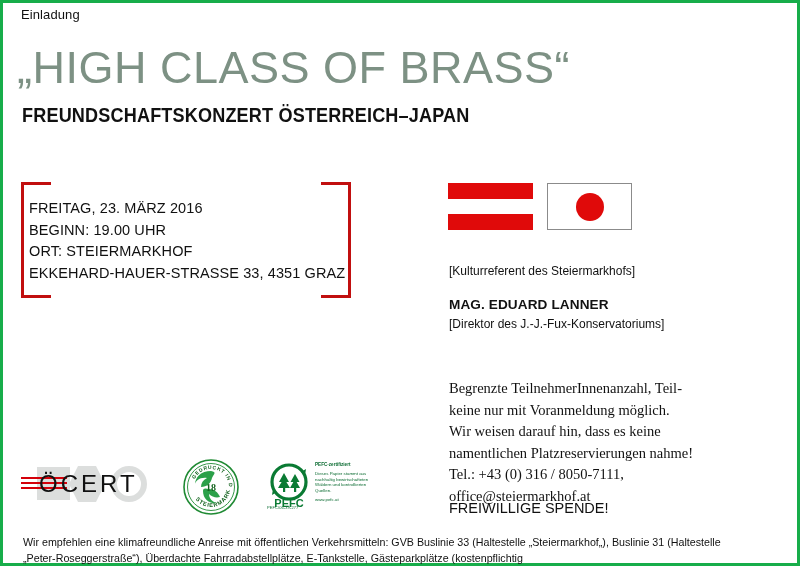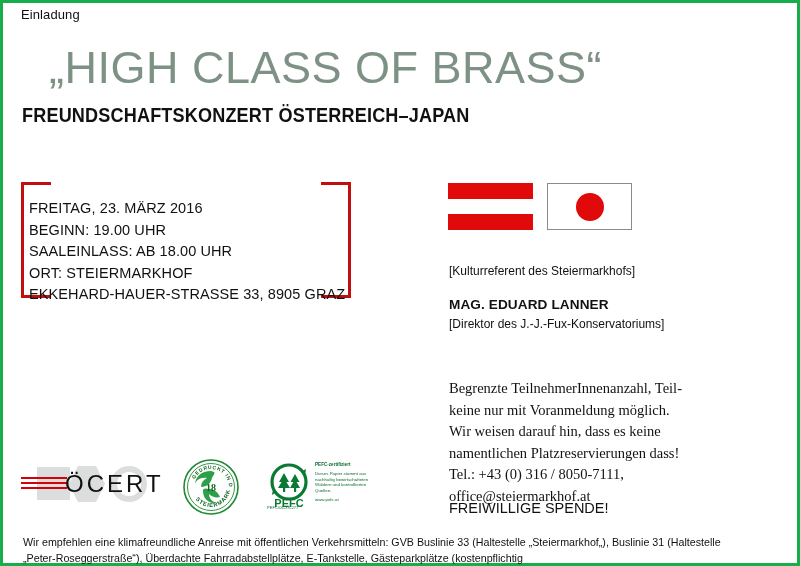--- a/index.html
+++ b/index.html
@@ -19,21 +19,20 @@
   .eyebrow{
     position:absolute;left:18px;top:4px;
     font-size:13px;letter-spacing:.1px;color:#111;
   }
   
   .title{
     position:absolute;left:14px;top:42px;
     font-size:45px;font-weight:400;letter-spacing:0.5px;
     color:#7d9184;white-space:nowrap;
     line-height:1;
-    margin-left:32px;
   }
   .subtitle{
     position:absolute;left:19px;top:100px;
     font-size:21px;font-weight:bold;color:#111;
     transform:scaleX(.86);transform-origin:left center;
     white-space:nowrap;letter-spacing:.2px;
   }
   
   .bracket{
     position:absolute;left:18px;top:179px;width:330px;height:116px;
@@ -90,21 +89,20 @@
     position:absolute;left:90px;top:3px;width:36px;height:36px;border-radius:50%;
     border:6px solid #dcdedd;box-sizing:border-box;
   }
   .ocert .line{position:absolute;left:0;width:46px;height:2px;background:#d4000a;}
   .ocert .l1{top:14px;}
   .ocert .l2{top:19px;}
   .ocert .l3{top:24px;}
   .ocert .txt{
     position:absolute;left:18px;top:5px;font-size:24px;letter-spacing:3px;color:#111;
     line-height:32px;
-    margin-left:26px;
   }
   
   .seal{position:absolute;left:160px;top:2px;width:60px;height:60px;}
   .seal svg{display:block;}
   
   .pefc{position:absolute;left:246px;top:6px;width:104px;height:52px;}
   .pefc .mark{position:absolute;left:0;top:2px;width:44px;height:48px;}
   .pefc .ptxt{
     position:absolute;left:48px;top:0px;width:60px;
     color:#0a6b31;
@@ -138,44 +136,43 @@
     <span class="b-rv"></span>
     <span class="b-tl"></span>
     <span class="b-tr"></span>
     <span class="b-bl"></span>
     <span class="b-br"></span>
   </div>
 
   <div class="bracket-text">
     <div>FREITAG, 23. MÄRZ 2016</div>
     <div>BEGINN: 19.00 UHR</div>
-    <div>SAALEINLASS: AB 18.00 UHR</div>
     <div>ORT: STEIERMARKHOF</div>
-    <div>EKKEHARD-HAUER-STRASSE 33, 8905 GRAZ</div>
+    <div>EKKEHARD-HAUER-STRASSE 33, 4351 GRAZ</div>
   </div>
 
   <div class="flags">
     <div class="flag-at"></div>
     <div class="flag-jp">
       <div class="jp-disc"></div>
     </div>
   </div>
 
   <div class="contacts">
     <div class="c-role">[Kulturreferent des Steiermarkhofs]</div>
     <div class="c-gap"></div>
     <div class="c-name">MAG. EDUARD LANNER</div>
     <div class="c-role">[Direktor des J.-J.-Fux-Konservatoriums]</div>
   </div>
 
   <div class="info">
     <div>Begrenzte TeilnehmerInnenanzahl, Teil-</div>
     <div>keine nur mit Voranmeldung möglich.</div>
     <div>Wir weisen darauf hin, dass es keine</div>
-    <div>namentlichen Platzreservierungen dass!</div>
+    <div>namentlichen Platzreservierungen nahme!</div>
     <div>Tel.: +43 (0) 316 / 8050-7111,</div>
     <div>office@steiermarkhof.at</div>
   </div>
   <div class="spende">FREIWILLIGE SPENDE!</div>
 
   <div class="logos">
 
     <div class="ocert">
       <div class="sq"></div>
       <div class="hex"></div>

